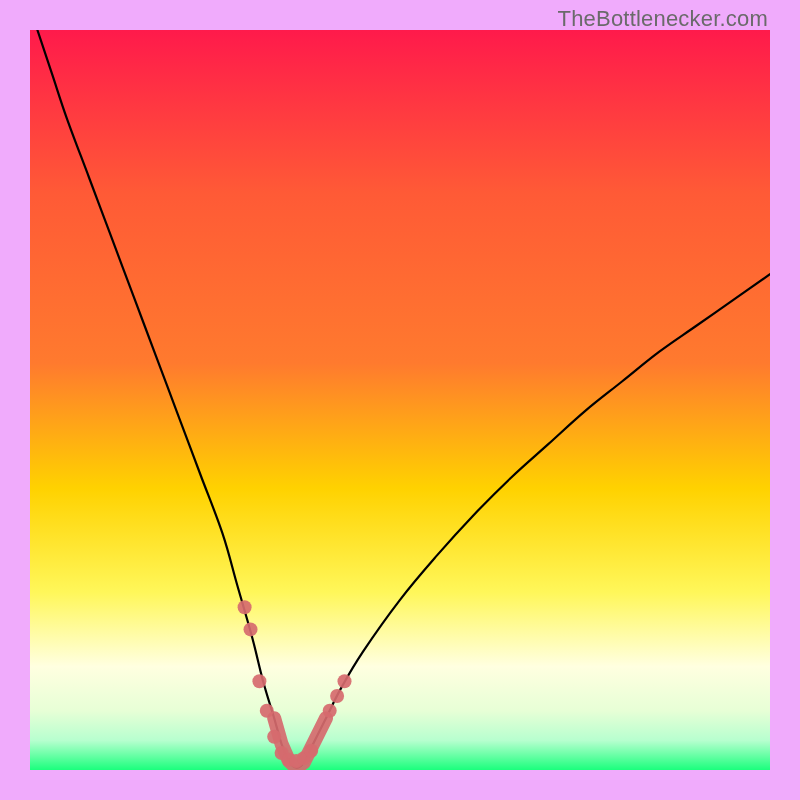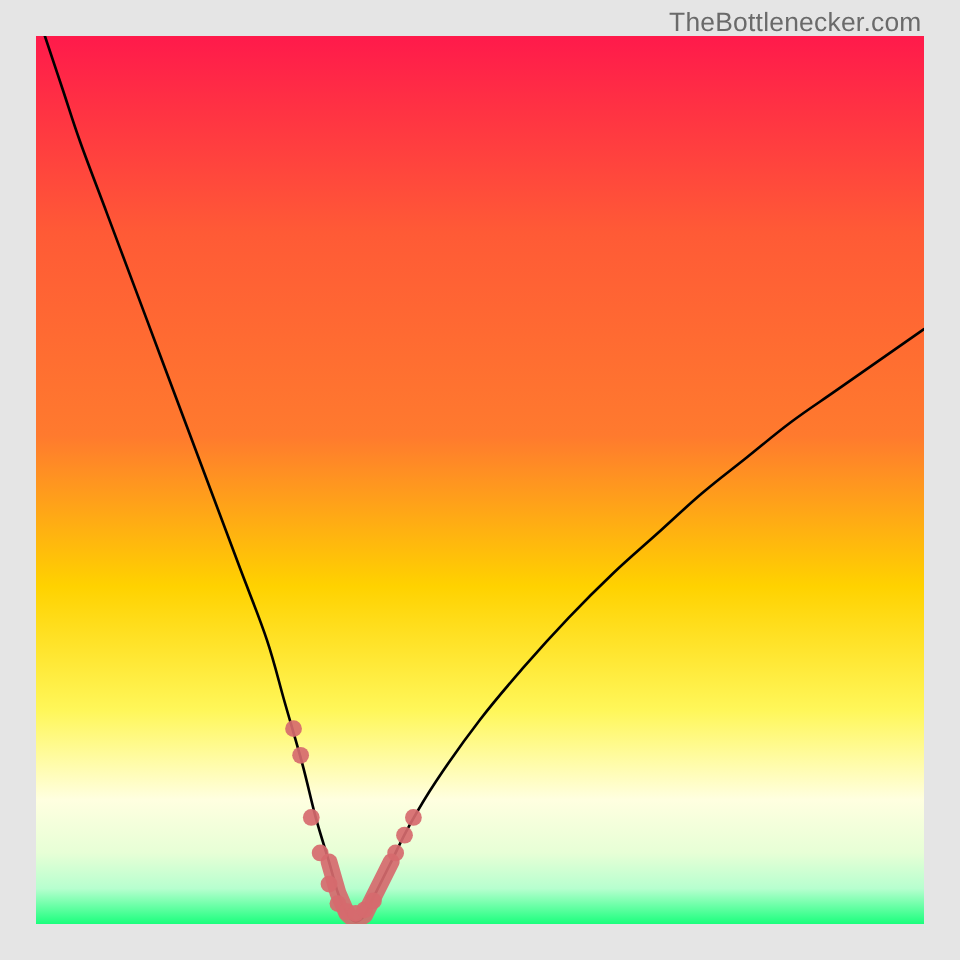--- a/index.html
+++ b/index.html
@@ -7,21 +7,21 @@
     padding: 0;
     width: 800px;
     height: 800px;
     overflow: hidden;
     background: #000;
     font-family: Arial, Helvetica, sans-serif;
   }
   .outer {
     width: 800px;
     height: 800px;
-    background: #e5e5e5;
+    background: #f0abfc;
     position: relative;
   }
   .plot-area {
     position: absolute;
     left: 30px;
     top: 30px;
     width: 740px;
     height: 740px;
   }
   .gradient-bg {

